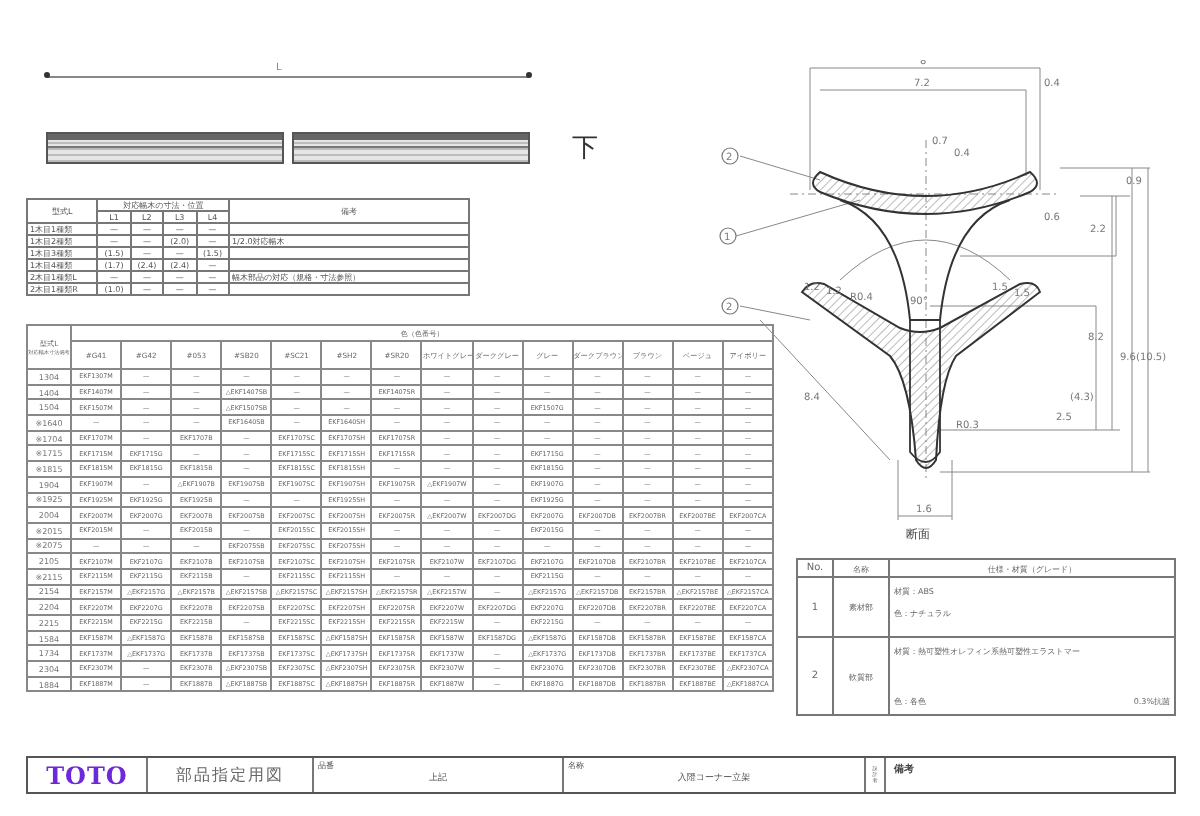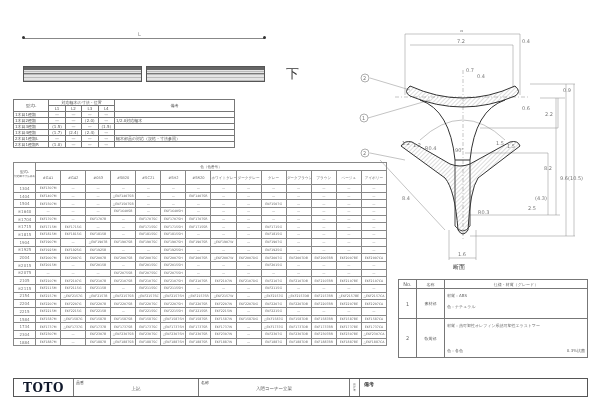--- a/index.html
+++ b/index.html
@@ -39,21 +39,21 @@
   .mat-tbl th { height: 9px; text-align: center; }
   .mat-tbl .num { text-align: center; width: 18px; font-size: 5px; }
   .mat-tbl .name { text-align: center; width: 28px; }
   .mat-tbl .spec { text-align: left; vertical-align: top; }
   .mat-tbl .spec div { height: 11px; line-height: 11px; }
   .mat-tbl .spec .row2 { display:flex; justify-content: space-between; }
 
   
   .title-block { position: absolute; left: 13px; top: 378px; width: 575px; height: 19px; border: 1.2px solid #555; display: flex; }
   .tb-cell { border-right: 0.8px solid #777; position: relative; height: 100%; }
-  .tb-logo { width: 60px; font-family: "DejaVu Serif", serif; font-weight: bold; font-size: 12px; color: #0f172a; display: flex; align-items: center; justify-content: center; letter-spacing: 0.5px; }
+  .tb-logo { width: 60px; font-family: "DejaVu Serif", serif; font-weight: bold; font-size: 12px; color: #6d28d9; display: flex; align-items: center; justify-content: center; letter-spacing: 0.5px; }
   .tb-doctype { width: 83px; font-size: 8px; color: #666; display: flex; align-items: center; justify-content: center; letter-spacing: 1px; }
   .tb-label { position: absolute; left: 2px; top: 1px; font-size: 4px; color: #444; }
   .tb-value { position: absolute; left: 0; right: 0; top: 7px; text-align: center; font-size: 4.5px; color: #555; }
   .tb-part { width: 125px; }
   .tb-name { width: 151px; }
   .tb-stamp { width: 10px; display:flex; flex-direction: column; align-items:center; justify-content:center; font-size:2.5px; color:#555; line-height:3px; }
   .tb-remarks { flex: 1; border-right: none; }
   .tb-remarks .tb-label { font-size: 5px; font-weight: bold; left: 4px; top: 2px; }
 
   
@@ -637,20 +637,21 @@
             <span>色：各色</span>
             <span>0.3%抗菌</span>
           </div>
         </td>
   </tr>
 </tbody>
   </table>
 
 <div class="title-block">
   <div class="tb-cell tb-logo">TOTO</div>
+  <div class="tb-cell tb-doctype">部品指定用図</div>
   <div class="tb-cell tb-part">
     <span class="tb-label">品番</span>
     <span class="tb-value">上記</span>
   </div>
   <div class="tb-cell tb-name">
     <span class="tb-label">名称</span>
     <span class="tb-value">入隥コーナー立架</span>
   </div>
   <div class="tb-cell tb-stamp">
     <span>設</span>

